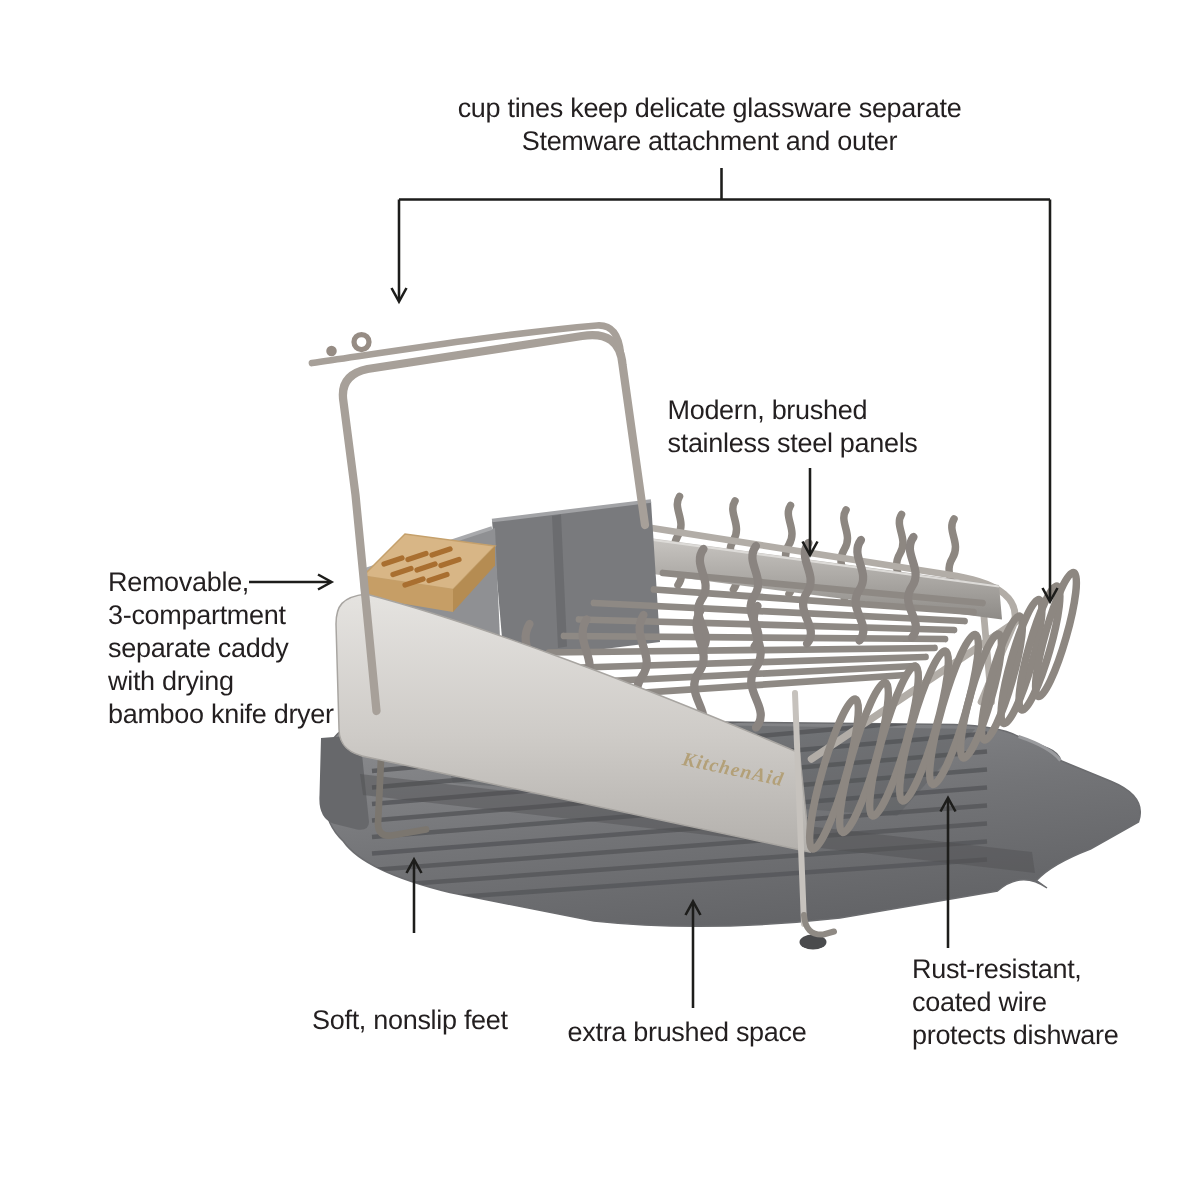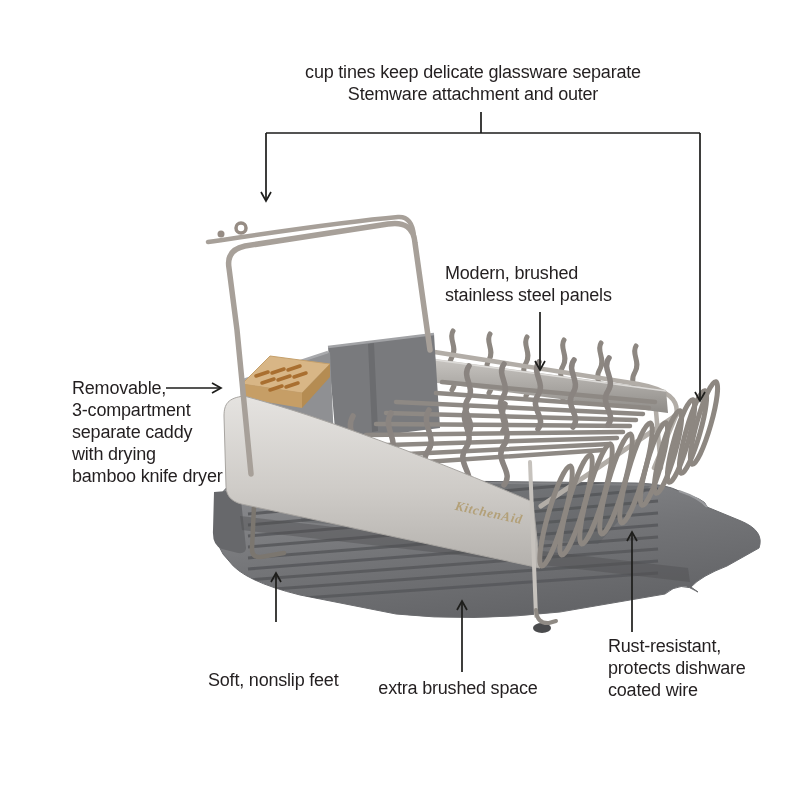--- a/index.html
+++ b/index.html
@@ -185,22 +185,22 @@
   <div class="callout" style="left:208px;top:621px;margin-top:48px;">
     <div>Soft, nonslip feet</div>
   </div>
 
   <div class="callout center" style="left:348px;top:677px;width:220px;">
     <div>extra brushed space</div>
   </div>
 
   <div class="callout" style="left:608px;top:635px;">
     <div>Rust-resistant,</div>
+    <div>coated wire</div>
     <div>protects dishware</div>
-    <div>coated wire</div>
   </div>
 
   <svg class="layer" viewBox="0 0 800 800" style="pointer-events:none;" fill="none" stroke="#1d1d1b" stroke-width="1.7">
     <g>
       <path d="M 481 112 L 481 133 M 266 133 L 700 133 M 266 133 L 266 200 M 700 133 L 700 400"></path>
       <path d="M 261 192 L 266 201 L 271 192"></path>
       <path d="M 695 392 L 700 401 L 705 392"></path>
     </g>
     <g>
       <path d="M 540 312 L 540 369"></path>

